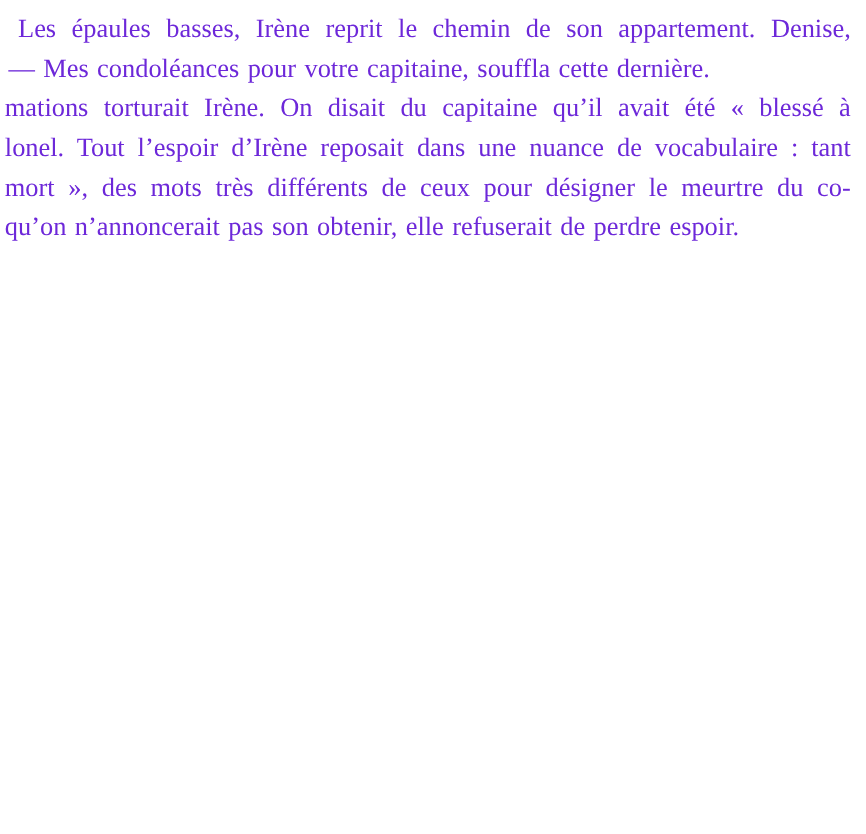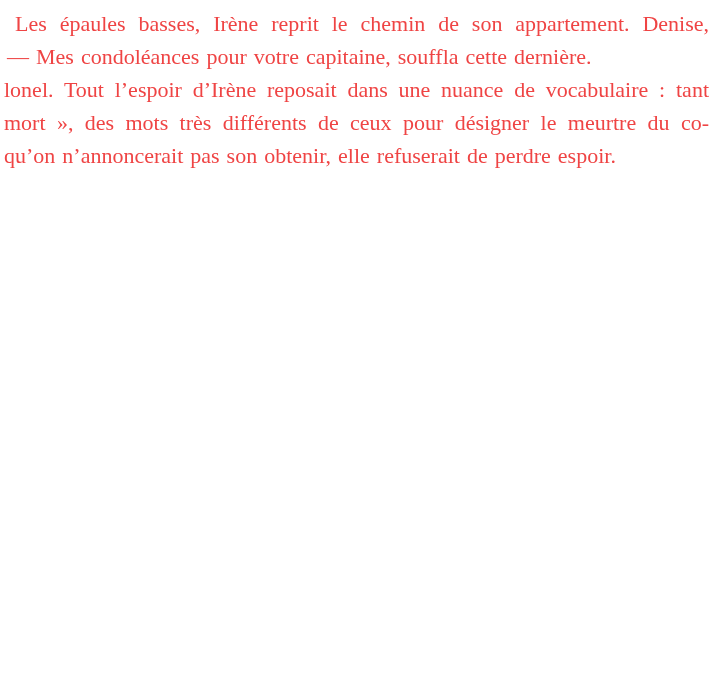--- a/index.html
+++ b/index.html
@@ -14,21 +14,21 @@
   }
   .book-page {
     box-sizing: border-box;
     width: 722px;
     height: 664px;
     background: #ffffff;
     padding: 7px 13px 0 4px;
     font-family: "Liberation Serif", "DejaVu Serif", serif;
     font-size: 22px;
     line-height: 33px;
-    color: #ef4444;
+    color: #6d28d9;
     word-spacing: 1.5px;
   }
   .paragraph {
     margin: 0;
     padding: 0;
   }
   .text-line {
     height: 33px;
     text-align: justify;
     text-align-last: justify;
@@ -46,18 +46,19 @@
 
 <main class="book-page">
   <div id="text-block">
       <div class="paragraph">
         <div class="text-line first indent-big">Les épaules basses, Irène reprit le chemin de son appartement. Denise,</div>
       </div>
       <div class="paragraph">
         <div class="text-line left first indent-small">— Mes condoléances pour votre capitaine, souffla cette dernière.</div>
       </div>
       <div class="paragraph">
+        <div class="text-line">mations torturait Irène. On disait du capitaine qu’il avait été « blessé à</div>
         <div class="text-line">lonel. Tout l’espoir d’Irène reposait dans une nuance de vocabulaire : tant</div>
         <div class="text-line">mort », des mots très différents de ceux pour désigner le meurtre du co-</div>
         <div class="text-line left">qu’on n’annoncerait pas son obtenir, elle refuserait de perdre espoir.</div>
       </div>
     </div>
 </main>
 
 </body></html>

